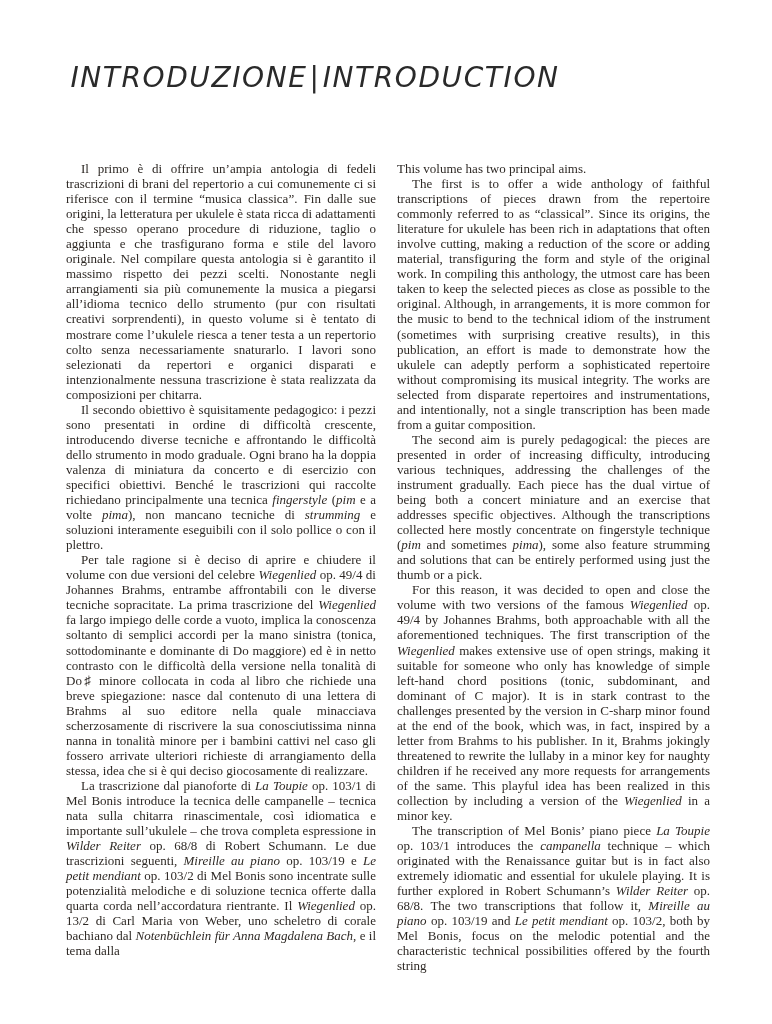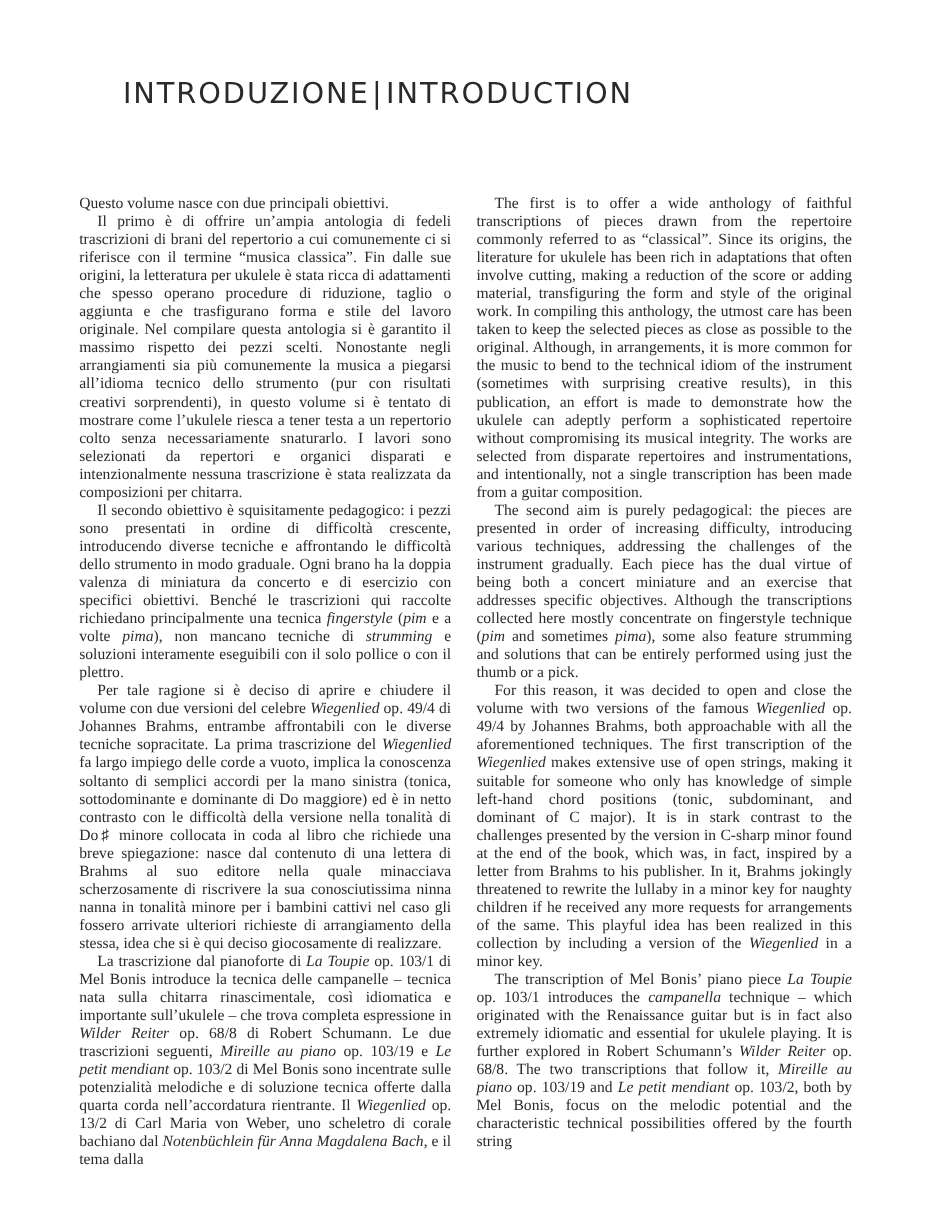--- a/index.html
+++ b/index.html
@@ -1,20 +1,20 @@
 <!DOCTYPE html>
 <html><head>
 <meta charset="utf-8">
 <style>
   html, body { margin: 0; padding: 0; background: #ffffff; }
   body { width: 772px; height: 1024px; position: relative; overflow: hidden; color: #2b2622; }
   .page-title {
     position: absolute; left: 0; top: 62px; width: 630px; text-align: center;
-    font-family: "DejaVu Sans", sans-serif; font-size: 24px; letter-spacing: 1.6px;
-    color: #2a2a2a; font-weight: normal; margin: 0; line-height: 32px;
+    font-family: "DejaVu Sans", sans-serif; font-size: 28px; letter-spacing: 1.6px;
+    color: #2a2a2a; font-weight: normal; margin: 0; line-height: 32px; font-style: italic;
   }
   .page-title .sep { display: inline-block; margin: 0 2px; }
   .col {
     position: absolute; top: 161px;
     font-family: "Liberation Serif", serif; font-size: 13px; line-height: 15.05px;
     text-align: justify; hyphens: auto; -webkit-hyphens: auto;
     color: #2e2925;
   }
   .col-left { left: 66px; width: 310px; }
   .col-right { left: 397px; width: 313px; }
@@ -23,24 +23,24 @@
   .col em { }
 </style>
 </head>
 <body>
 
 <h1 class="page-title">
   <span>INTRODUZIONE</span><span class="sep">|</span><span>INTRODUCTION</span>
 </h1>
 
 <div class="col col-left" lang="it">
-    <p class="first"><span>Questo volume nasce con due principali obiettivi.</span></p>
     <p><span>Il primo è di offrire un’ampia antologia di fedeli trascrizioni di brani del repertorio a cui comunemente ci si riferisce con il termine “musica classica”. Fin dalle sue origini, la letteratura per ukulele è stata ricca di adattamenti che spesso operano procedure di riduzione, taglio o aggiunta e che trasfigurano forma e stile del lavoro originale. Nel compilare questa antologia si è garantito il massimo rispetto dei pezzi scelti. Nonostante negli arrangiamenti sia più comunemente la musica a piegarsi all’idioma tecnico dello strumento (pur con risultati creativi sorprendenti), in questo volume si è tentato di mostrare come l’ukulele riesca a tener testa a un repertorio colto senza necessariamente snaturarlo. I lavori sono selezionati da repertori e organici disparati e intenzionalmente nessuna trascrizione è stata realizzata da composizioni per chitarra.</span></p>
     <p><span>Il secondo obiettivo è squisitamente pedagogico: i pezzi sono presentati in ordine di difficoltà crescente, introducendo diverse tecniche e affrontando le difficoltà dello strumento in modo graduale. Ogni brano ha la doppia valenza di miniatura da concerto e di esercizio con specifici obiettivi. Benché le trascrizioni qui raccolte richiedano principalmente una tecnica </span><em>fingerstyle</em><span> (</span><em>pim</em><span> e a volte </span><em>pima</em><span>), non mancano tecniche di </span><em>strumming</em><span> e soluzioni interamente eseguibili con il solo pollice o con il plettro.</span></p>
     <p><span>Per tale ragione si è deciso di aprire e chiudere il volume con due versioni del celebre </span><em>Wiegenlied</em><span> op. 49/4 di Johannes Brahms, entrambe affrontabili con le diverse tecniche sopracitate. La prima trascrizione del </span><em>Wiegenlied</em><span> fa largo impiego delle corde a vuoto, implica la conoscenza soltanto di semplici accordi per la mano sinistra (tonica, sottodominante e dominante di Do maggiore) ed è in netto contrasto con le difficoltà della versione nella tonalità di Do♯ minore collocata in coda al libro che richiede una breve spiegazione: nasce dal contenuto di una lettera di Brahms al suo editore nella quale minacciava scherzosamente di riscrivere la sua conosciutissima ninna nanna in tonalità minore per i bambini cattivi nel caso gli fossero arrivate ulteriori richieste di arrangiamento della stessa, idea che si è qui deciso giocosamente di realizzare.</span></p>
     <p><span>La trascrizione dal pianoforte di </span><em>La Toupie</em><span> op. 103/1 di Mel Bonis introduce la tecnica delle campanelle – tecnica nata sulla chitarra rinascimentale, così idiomatica e importante sull’ukulele – che trova completa espressione in </span><em>Wilder Reiter</em><span> op. 68/8 di Robert Schumann. Le due trascrizioni seguenti, </span><em>Mireille au piano</em><span> op. 103/19 e </span><em>Le petit mendiant</em><span> op. 103/2 di Mel Bonis sono incentrate sulle potenzialità melodiche e di soluzione tecnica offerte dalla quarta corda nell’accordatura rientrante. Il </span><em>Wiegenlied</em><span> op. 13/2 di Carl Maria von Weber, uno scheletro di corale bachiano dal </span><em>Notenbüchlein für Anna Magdalena Bach</em><span>, e il tema dalla</span></p>
   </div>
 <div class="col col-right" lang="en">
+    <p class="first"><span>This volume has two principal aims.</span></p>
     <p><span>The first is to offer a wide anthology of faithful transcriptions of pieces drawn from the repertoire commonly referred to as “classical”. Since its origins, the literature for ukulele has been rich in adaptations that often involve cutting, making a reduction of the score or adding material, transfiguring the form and style of the original work. In compiling this anthology, the utmost care has been taken to keep the selected pieces as close as possible to the original. Although, in arrangements, it is more common for the music to bend to the technical idiom of the instrument (sometimes with surprising creative results), in this publication, an effort is made to demonstrate how the ukulele can adeptly perform a sophisticated repertoire without compromising its musical integrity. The works are selected from disparate repertoires and instrumentations, and intentionally, not a single transcription has been made from a guitar composition.</span></p>
     <p><span>The second aim is purely pedagogical: the pieces are presented in order of increasing difficulty, introducing various techniques, addressing the challenges of the instrument gradually. Each piece has the dual virtue of being both a concert miniature and an exercise that addresses specific objectives. Although the transcriptions collected here mostly concentrate on fingerstyle technique (</span><em>pim</em><span> and sometimes </span><em>pima</em><span>), some also feature strumming and solutions that can be entirely performed using just the thumb or a pick.</span></p>
     <p><span>For this reason, it was decided to open and close the volume with two versions of the famous </span><em>Wiegenlied</em><span> op. 49/4 by Johannes Brahms, both approachable with all the aforementioned techniques. The first transcription of the </span><em>Wiegenlied</em><span> makes extensive use of open strings, making it suitable for someone who only has knowledge of simple left-hand chord positions (tonic, subdominant, and dominant of C major). It is in stark contrast to the challenges presented by the version in C-sharp minor found at the end of the book, which was, in fact, inspired by a letter from Brahms to his publisher. In it, Brahms jokingly threatened to rewrite the lullaby in a minor key for naughty children if he received any more requests for arrangements of the same. This playful idea has been realized in this collection by including a version of the </span><em>Wiegenlied</em><span> in a minor key.</span></p>
     <p><span>The transcription of Mel Bonis’ piano piece </span><em>La Toupie</em><span> op. 103/1 introduces the </span><em>campanella</em><span> technique – which originated with the Renaissance guitar but is in fact also extremely idiomatic and essential for ukulele playing. It is further explored in Robert Schumann’s </span><em>Wilder Reiter</em><span> op. 68/8. The two transcriptions that follow it, </span><em>Mireille au piano</em><span> op. 103/19 and </span><em>Le petit mendiant</em><span> op. 103/2, both by Mel Bonis, focus on the melodic potential and the characteristic technical possibilities offered by the fourth string</span></p>
   </div>
 
 </body></html>

